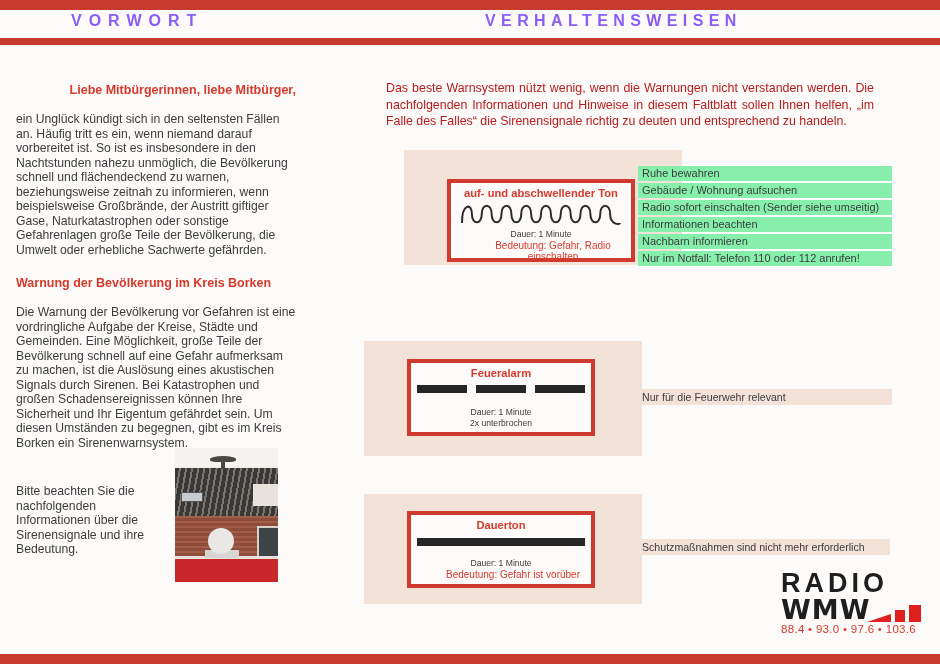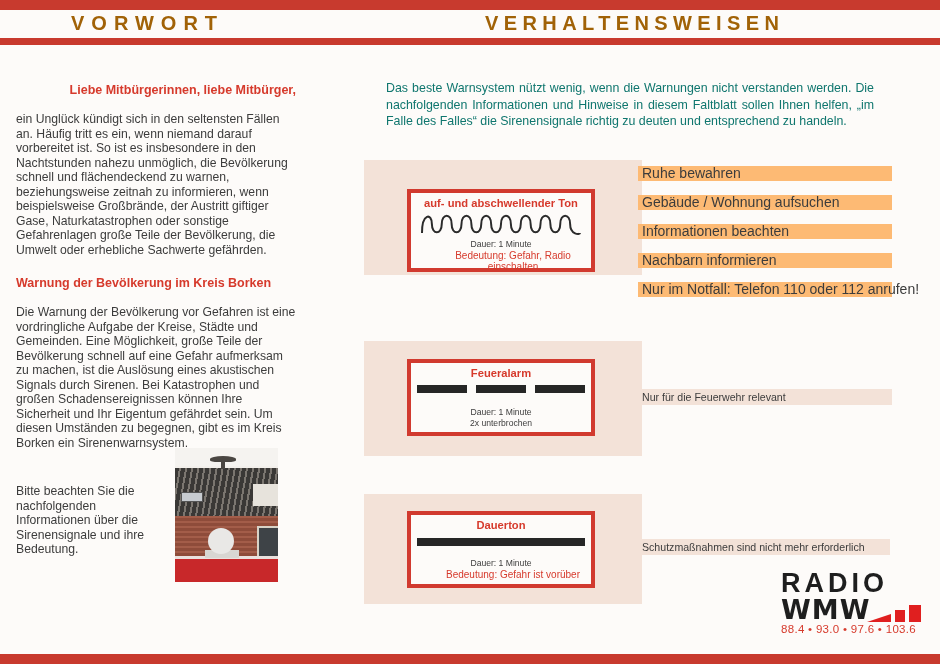--- a/index.html
+++ b/index.html
@@ -6,22 +6,22 @@
   body {
     width:940px; height:664px; position:relative; overflow:hidden;
     background:#fdfbf9;
     font-family:"Liberation Sans", sans-serif; color:#3a3a3a;
   }
   .bar { position:absolute; left:0; width:940px; background:#c83a2e; }
   .bar-top1 { top:0; height:10px; }
   .bar-top2 { top:38px; height:7px; }
   .bar-bottom { top:654px; height:10px; }
   .header-title {
-    position:absolute; top:12px; font-weight:bold; font-size:20px;
-    letter-spacing:7px; color:#a16207;
+    position:absolute; top:12px; font-weight:bold; font-size:16px;
+    letter-spacing:7px; color:#8b5cf6;
   }
   .h-left { left:71px; }
   .h-right { left:485px; letter-spacing:5.4px; }
 
   .lcol { position:absolute; left:16px; width:280px; font-size:12.2px; line-height:14.5px; color:#3c3c3c; }
   .red-head { color:#d63a2c; font-weight:bold; font-size:12.5px; }
   .lh1 { top:83px;text-align:right; }
   .lp1 { top:112px; }
   .lh2 { top:276px; }
   .lp2 { top:305px; }
@@ -38,44 +38,44 @@
     background:repeating-linear-gradient(100deg,#3a3836 0 4px,#7b7670 4px 6px); }
   .photo .skylight { position:absolute; left:6px; top:44px; width:20px; height:8px; background:#c7cbd0; border:1px solid #555; }
   .photo .dormer { position:absolute; left:78px; top:36px; width:25px; height:22px; background:#e7e3dc; }
   .photo .wall { position:absolute; left:0; top:68px; width:103px; height:50px;
     background:repeating-linear-gradient(0deg,#8e4c3a 0 3px,#a35d49 3px 5px); }
   .photo .window { position:absolute; left:82px; top:78px; width:21px; height:36px; background:#3e4347; border:2px solid #d8d2c6; }
   .photo .dome { position:absolute; left:33px; top:80px; width:26px; height:26px; background:#e9e8e6; border-radius:50%; }
   .photo .dome-base { position:absolute; left:30px; top:102px; width:34px; height:8px; background:#d8d6d2; }
   .photo .vehicle { position:absolute; left:0; top:108px; width:103px; height:26px; background:#c8282a; border-top:3px solid #e9e1de; }
 
-  .intro { position:absolute; left:386px; top:80px; width:488px; font-size:12.4px; line-height:16.5px; color:#0f766e; text-align:justify; }
+  .intro { position:absolute; left:386px; top:80px; width:488px; font-size:12.4px; line-height:16.5px; color:#b91c1c; text-align:justify; }
 
   .panel { position:absolute; left:364px; width:278px; height:115px; background:#f3e2d8; }
-  .p1 { top:160px; }
+  .p1 { top:150px;margin-left:40px; }
   .p2 { top:341px; }
   .p3 { top:494px; height:110px; }
   .sign {
     position:absolute; left:43px; width:180px; background:#fdfbf9;
     border:4px solid #d13a2f; text-align:center;
   }
   .p1 .sign { top:29px; height:75px; }
   .p2 .sign { top:18px; height:69px; }
   .p3 .sign { top:17px; height:69px; }
   .sign-title { color:#d63a2c; font-weight:bold; font-size:11.2px; margin-top:4px; }
   .sign-line { font-size:8.6px; line-height:11px; color:#3c3c3c; }
   .sign-red { font-size:10px; line-height:11px; color:#d63a2c;padding-left:24px; }
   .wave { display:block; margin:2px auto 2px; }
   .dashes { display:flex; justify-content:space-between; padding:0 6px; margin-top:6px; margin-bottom:14px; }
   .dash { width:50px; height:8px; background:#262626; }
   .solid { height:8px; background:#262626; margin:7px 6px 12px; }
 
   .actions { position:absolute; left:638px; top:166px; width:254px; }
   .action {
-    height:15px; margin-bottom:14px; background:#fdba74; font-size:14px;
+    height:15px; margin-bottom:2px; background:#86efac; font-size:11px;
     line-height:15px; padding-left:4px; color:#3c3c3c; white-space:nowrap;
   }
   .single { position:absolute; left:638px; height:16px; background:#f3e2d8; font-size:10.6px; line-height:16px; padding-left:4px; color:#3c3c3c; }
   .s1 { top:389px; width:250px; }
   .s2 { top:539px; width:248px; }
 
   .logo { position:absolute; left:781px; top:570px; width:150px; }
   .logo-radio { font-family:Liberation Sans, sans-serif; font-weight:bold; font-size:27px; letter-spacing:4px; color:#1e1e1e; line-height:27px; }
   .logo-wmw { font-family:"DejaVu Sans", sans-serif; font-weight:bold; font-size:27px; letter-spacing:1px; color:#1e1e1e; line-height:26px; display:inline-block; }
   .logo-bars { position:absolute; left:86px; top:32px; }
@@ -118,20 +118,21 @@
       <path id="wavepath" fill="none" stroke="#2b2b2b" stroke-width="2" d="M4 22 C4 2,13.875 2,13.875 13 S23.75 24,23.75 13 C23.75 2,33.625 2,33.625 13 S43.5 24,43.5 13 C43.5 2,53.375 2,53.375 13 S63.25 24,63.25 13 C63.25 2,73.125 2,73.125 13 S83 24,83 13 C83 2,92.875 2,92.875 13 S102.75 24,102.75 13 C102.75 2,112.625 2,112.625 13 S122.5 24,122.5 13 C122.5 2,132.375 2,132.375 13 S142.25 24,142.25 13 C142.25 2,152.125 2,152.125 13 S162 24,162 22"></path>
     </svg>
     <div class="sign-line">Dauer: 1 Minute</div>
     <div class="sign-red">Bedeutung: Gefahr, Radio einschalten</div>
   </div>
 </div>
 
 <div class="actions">
   <div class="action">Ruhe bewahren</div>
   <div class="action">Gebäude / Wohnung aufsuchen</div>
+  <div class="action">Radio sofort einschalten (Sender siehe umseitig)</div>
   <div class="action">Informationen beachten</div>
   <div class="action">Nachbarn informieren</div>
   <div class="action">Nur im Notfall: Telefon 110 oder 112 anrufen!</div>
 </div>
 
 <div class="panel p2">
   <div class="sign">
     <div class="sign-title">Feueralarm</div>
     <div class="dashes">
       <div class="dash"></div>

